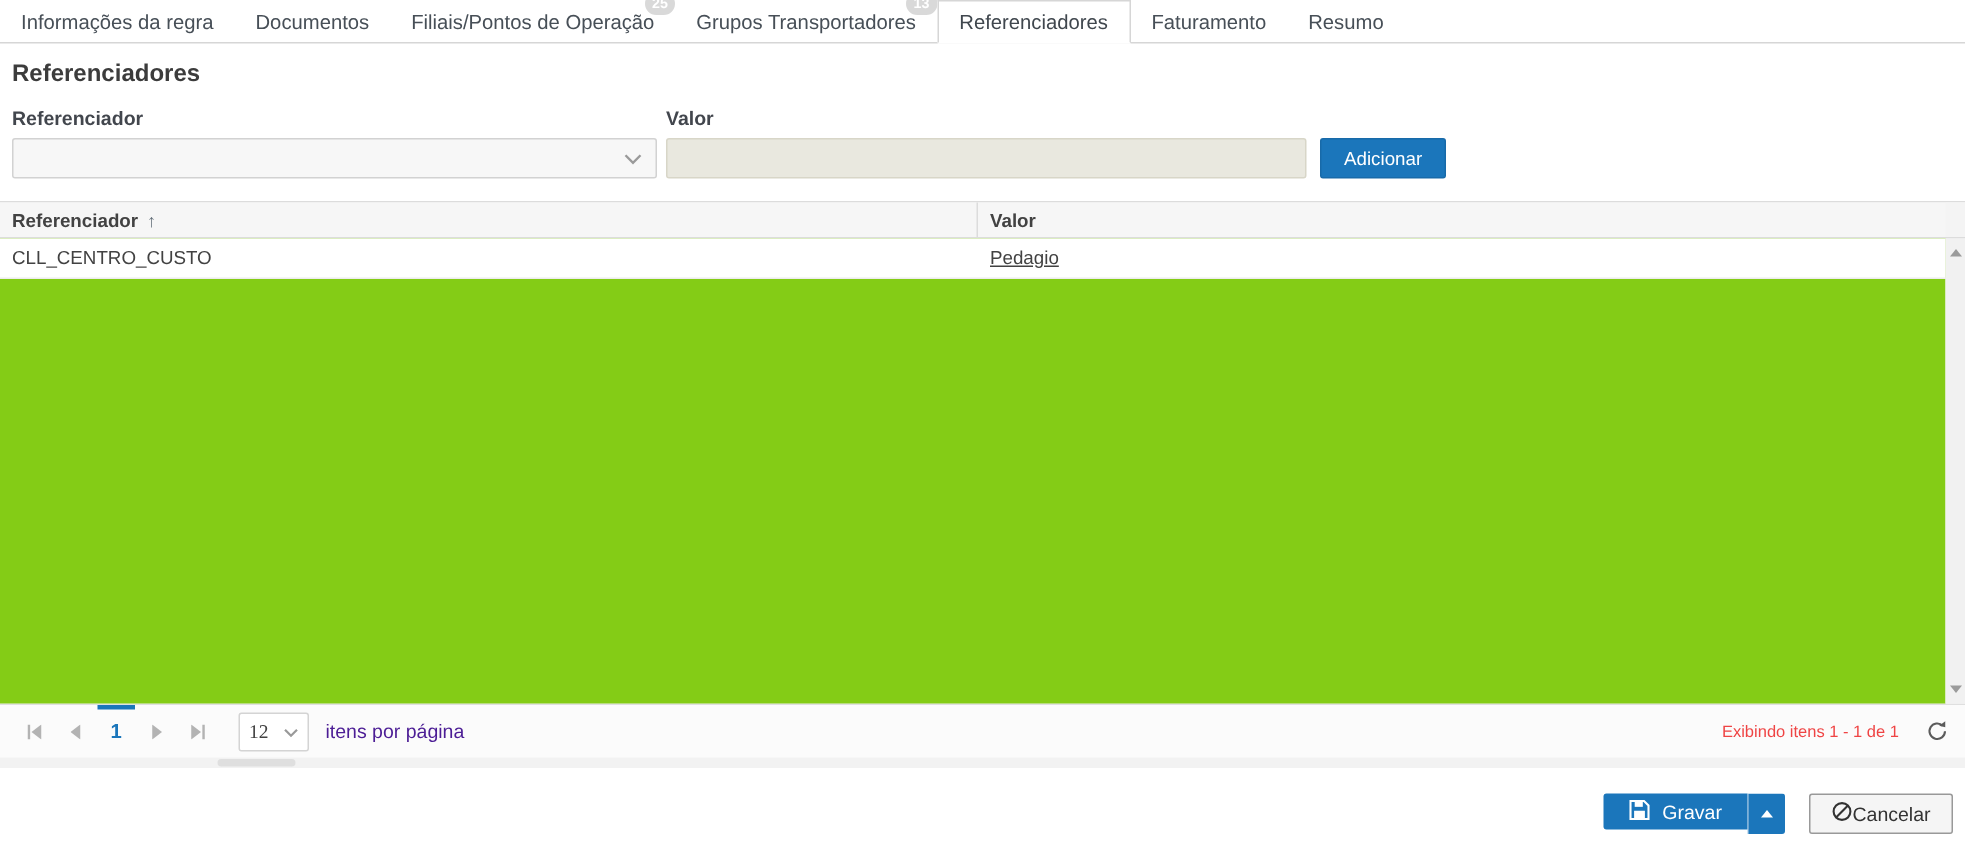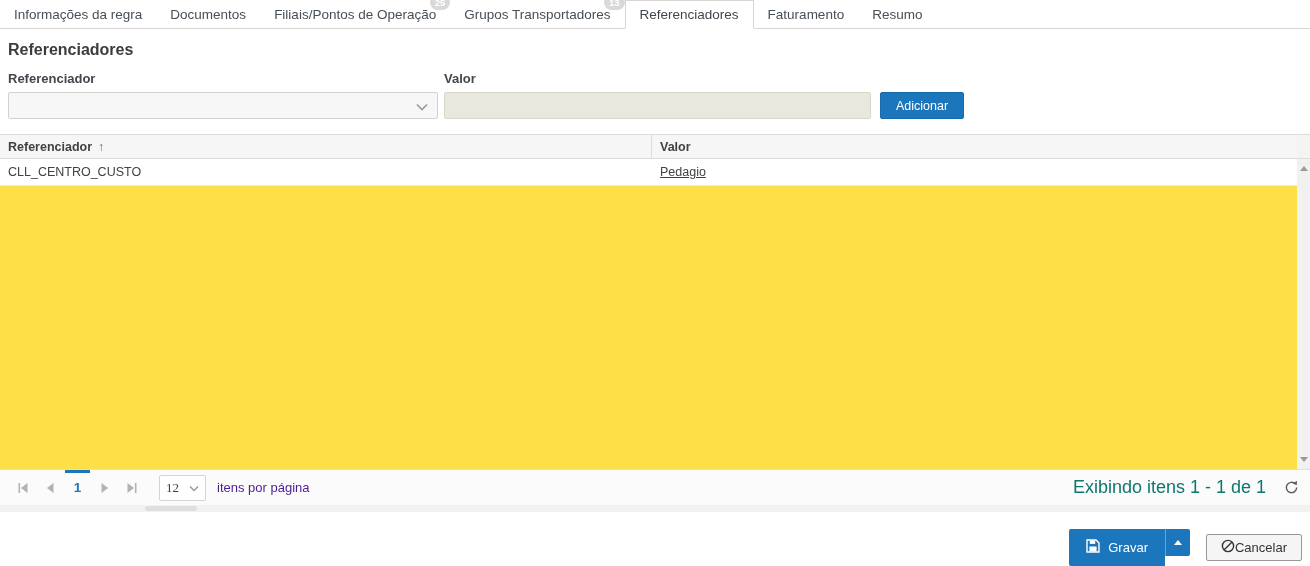--- a/index.html
+++ b/index.html
@@ -35,21 +35,21 @@
 
   
   .grid { margin-top: 15px; border-top: 1px solid #dcdcdc; position: relative; height: 335px; }
   .grid-header { display: flex; height: 24px; background: #f6f6f6; border-bottom: 1px solid #dcdcdc; }
   .th { display: flex; align-items: center; padding: 0 8px; font-size: 12.5px; font-weight: 700;
     color: #424242; cursor: pointer; }
   .th-1 { width: 652px; border-right: 1px solid #dcdcdc; }
   .th-2 { flex: 1; }
   .th-pad { width: 13px; background: #f4f4f4; }
   .sort-arrow { margin-left: 6px; color: #5f6b75; font-size: 12px; line-height: 1; }
-  .grid-body { position: absolute; top: 24px; left: 0; right: 13px; bottom: 0; background: #fde047; }
+  .grid-body { position: absolute; top: 24px; left: 0; right: 13px; bottom: 0; background: #84cc16; }
   .grid-row { display: flex; height: 27px; border-bottom: 1px solid #ececec; background: #fff; cursor: pointer; }
   .td { display: flex; align-items: center; padding: 0 8px; font-size: 12.5px; color: #424242; }
   .td-1 { width: 652px; }
   .td-2 { flex: 1; text-decoration: underline; }
 
   
   .vscroll { position: absolute; top: 24px; right: 0; bottom: 0; width: 13px; background: #f1f1f1; }
   .vscroll-btn { position: absolute; left: 0; width: 13px; height: 15px; display: flex;
     align-items: center; justify-content: center; cursor: pointer; }
   .vscroll-up { top: 2px; }
@@ -67,35 +67,35 @@
   .pg-btn svg { display: block; }
   .pg-current { position: relative; width: 27px; height: 36px; display: flex; align-items: center;
     justify-content: center; color: #1b76bb; font-weight: 700; font-size: 13.5px; cursor: pointer; }
   .pg-current::before { content: ""; position: absolute; top: 0; left: 1px; right: 1px; height: 3px;
     background: #1b76bb; }
   .pg-select { margin-left: 14px; width: 47px; height: 26px; background: #fff;
     border: 1px solid #d4d4d4; border-radius: 2px; display: flex; align-items: center;
     justify-content: space-between; padding: 0 6px; font-size: 13px; color: #424242; cursor: pointer; font-family: Liberation Serif, serif; }
   .pg-label { margin-left: 11px; font-size: 13px; color: #4c1d95; }
   .pg-right { margin-left: auto; display: flex; align-items: center; }
-  .pg-info { font-size: 18px; color: #0f766e; margin-right: 16px; }
+  .pg-info { font-size: 11px; color: #ef4444; margin-right: 16px; }
   .refresh { width: 18px; height: 18px; display: flex; align-items: center; justify-content: center;
     cursor: pointer; color: #5b5b5b; }
 
   
   .hscroll { height: 7px; background: #f2f2f2; position: relative; }
   .h-thumb { position: absolute; top: 1px; bottom: 1px; left: 145px; width: 52px;
     background: #dfdfdf; border-radius: 3px; cursor: pointer; }
 
   
   .footer { display: flex; justify-content: flex-end; align-items: center; margin-top: 17px;
     padding-right: 8px; }
   .split-btn { display: flex; }
   .gravar-main { display: flex; align-items: center; gap: 8px; background: #1b76bb; color: #fff;
-    height: 37px; padding: 0 17px; border: none; border-radius: 2px 0 0 2px; font-size: 13px;
+    height: 24px; padding: 0 17px; border: none; border-radius: 2px 0 0 2px; font-size: 13px;
     cursor: pointer; font-family: "Liberation Sans", sans-serif; }
   .gravar-toggle { width: 25px; height: 27px; background: #1b76bb; border: none;
     border-left: 1px solid rgba(255,255,255,0.35); border-radius: 0 2px 2px 0;
     display: flex; align-items: center; justify-content: center; cursor: pointer; }
   .caret-up { width: 0; height: 0; border-left: 4px solid transparent;
     border-right: 4px solid transparent; border-bottom: 5px solid #fff; }
   .cancel-btn { display: flex; align-items: center; gap: 0; background: #f5f5f5; color: #333;
     height: 27px; padding: 0 14px; border: 1px solid #999; border-radius: 2px; font-size: 13px;
     margin-left: 16px; cursor: pointer; font-family: "Liberation Sans", sans-serif; }
 </style>

